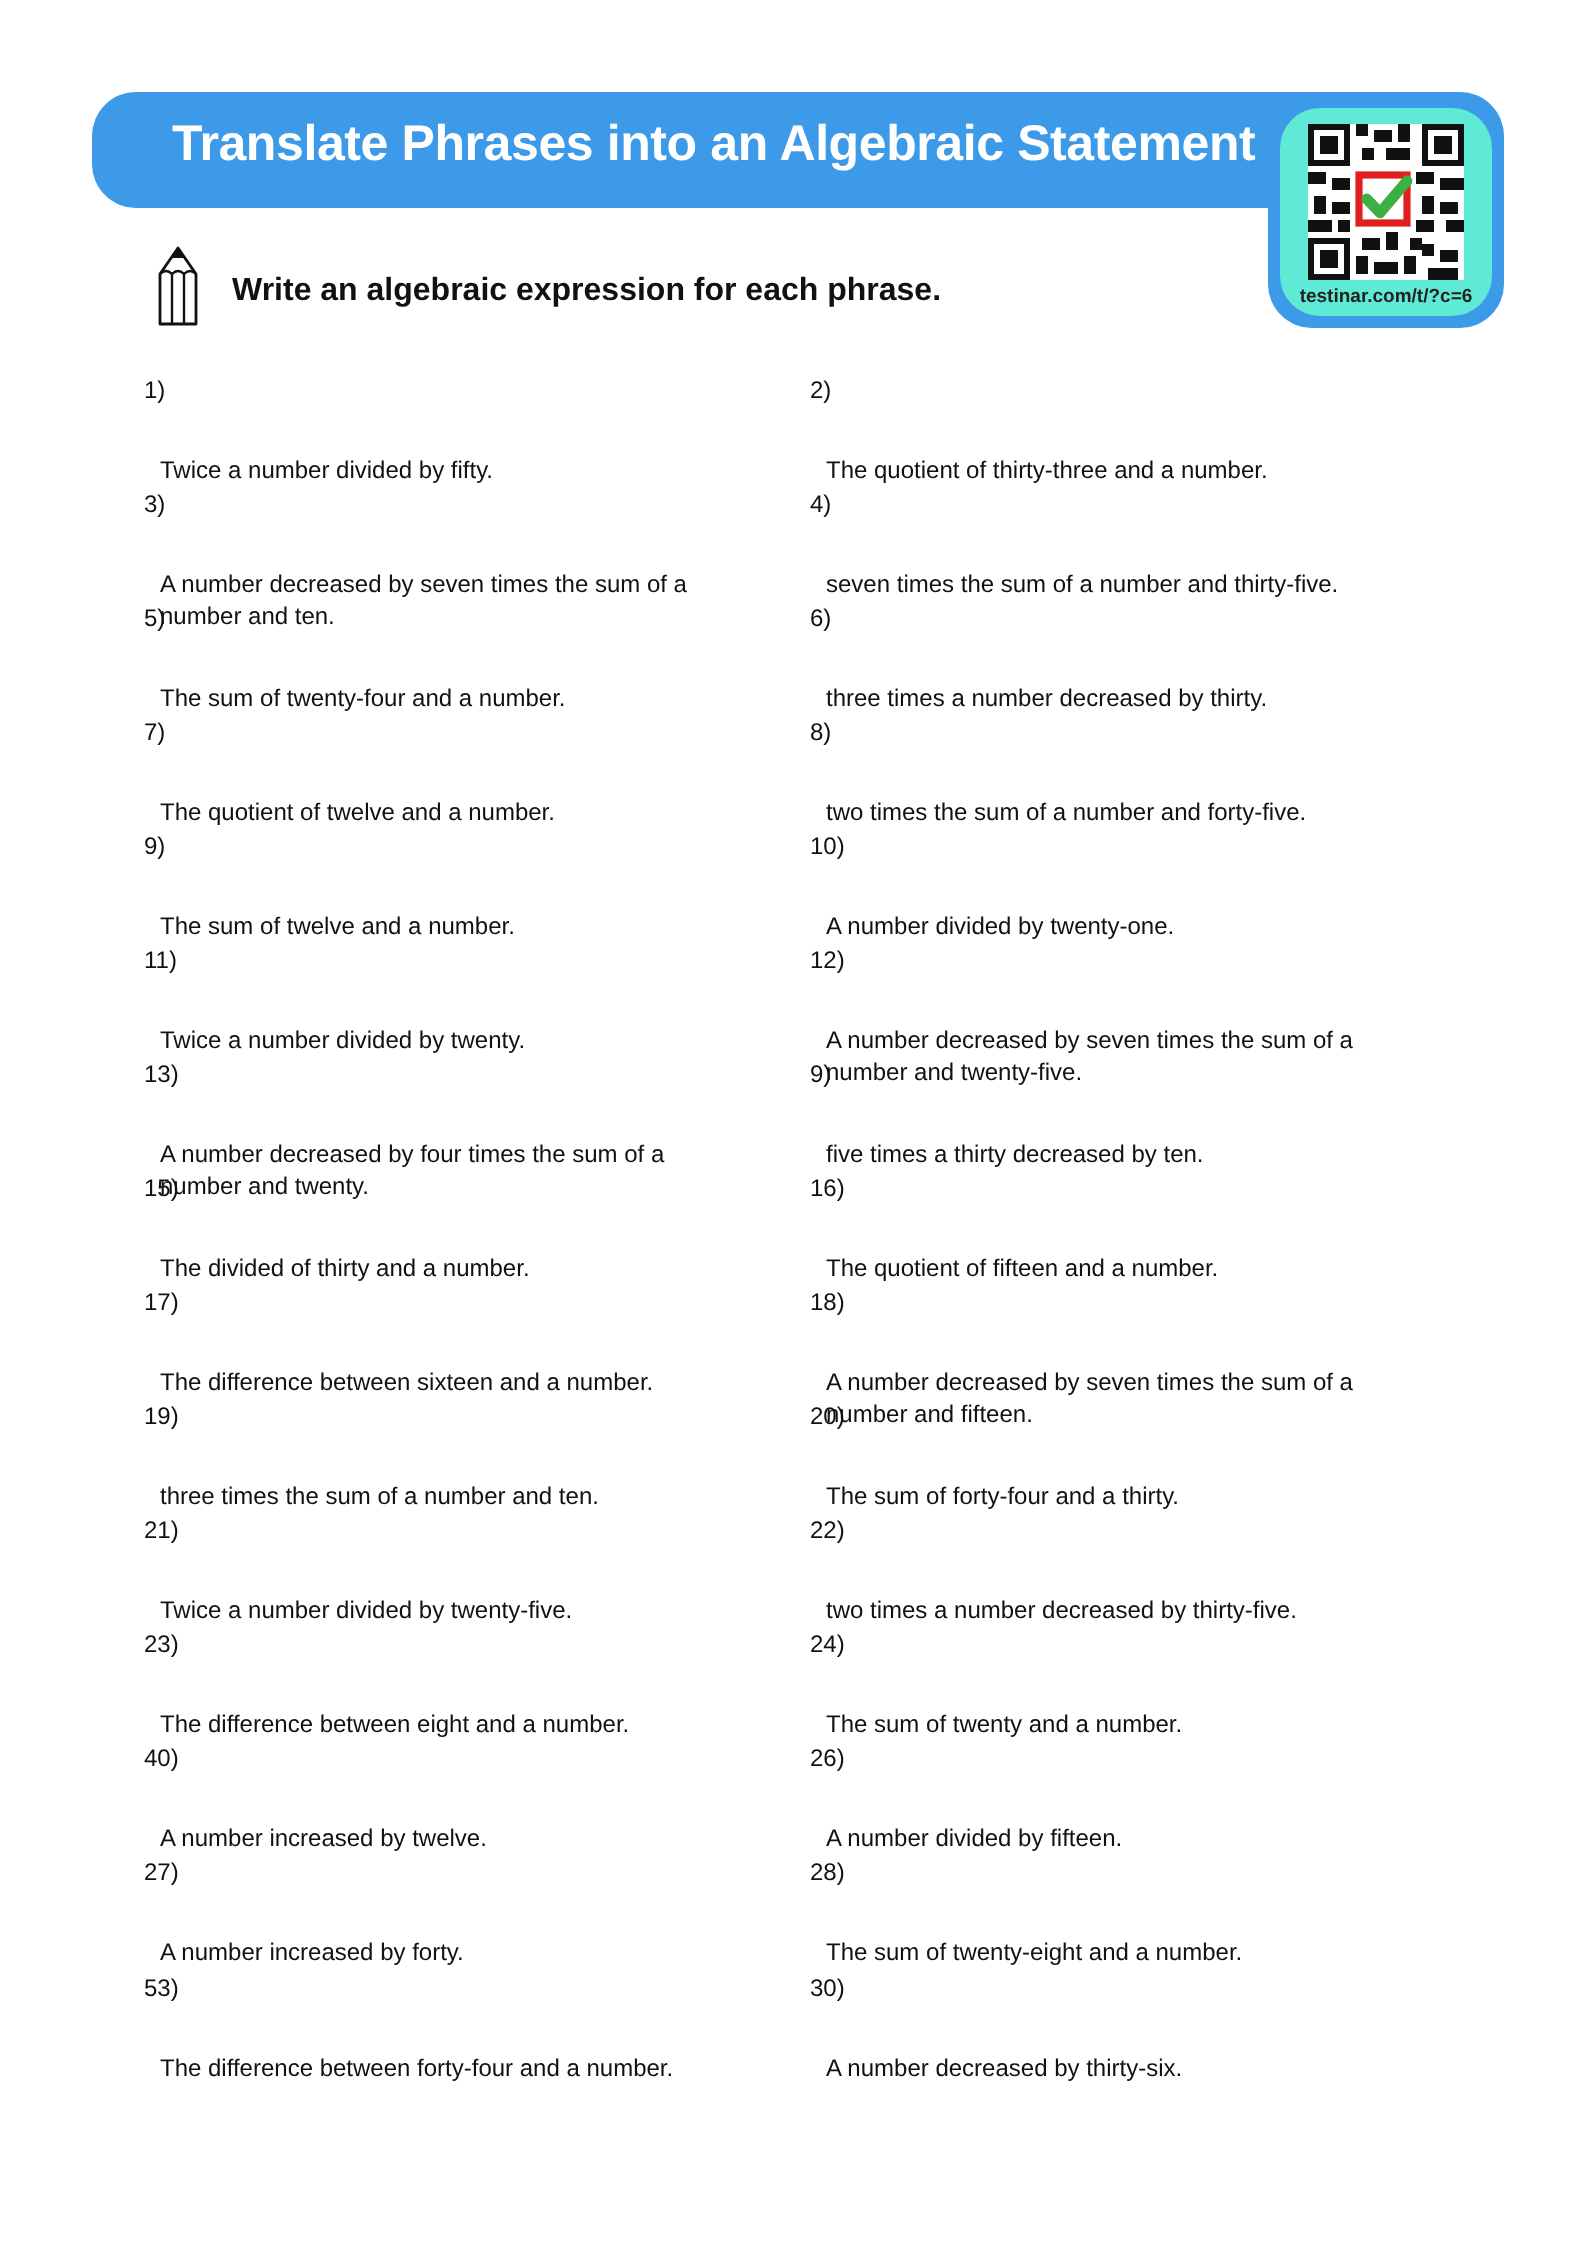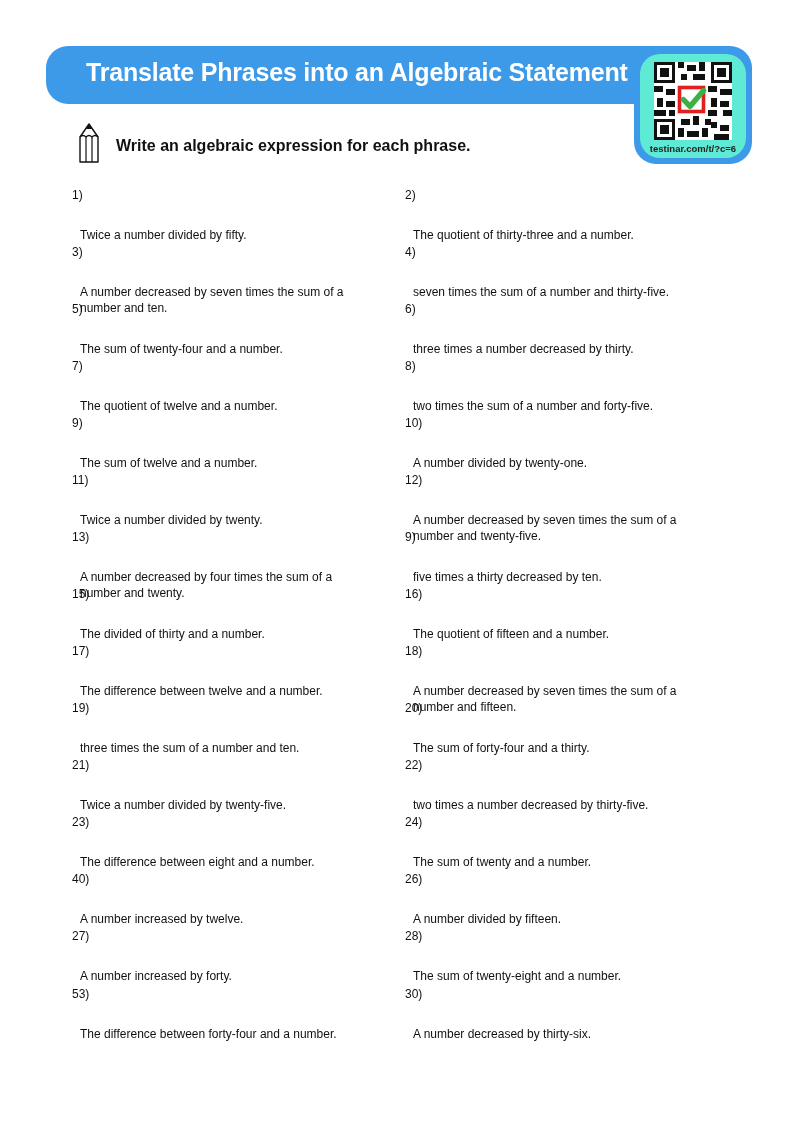--- a/index.html
+++ b/index.html
@@ -173,21 +173,21 @@
     <span class="num">15)</span>
     <span class="txt">The divided of thirty and a number.</span>
   </div>
 <div class="q" style="left:405px;top:586px;">
     <span class="num">16)</span>
     <span class="txt">The quotient of fifteen and a number.</span>
   </div>
 
 <div class="q" style="left:72px;top:643px;">
     <span class="num">17)</span>
-    <span class="txt">The difference between twelve and a number.</span>
+    <span class="txt">The difference between sixteen and a number.</span>
   </div>
 <div class="q" style="left:405px;top:643px;">
     <span class="num">18)</span>
     <span class="txt">A number decreased by seven times the sum of a number and fifteen.</span>
   </div>
 
 <div class="q" style="left:72px;top:700px;">
     <span class="num">19)</span>
     <span class="txt">three times the sum of a number and ten.</span>
   </div>

